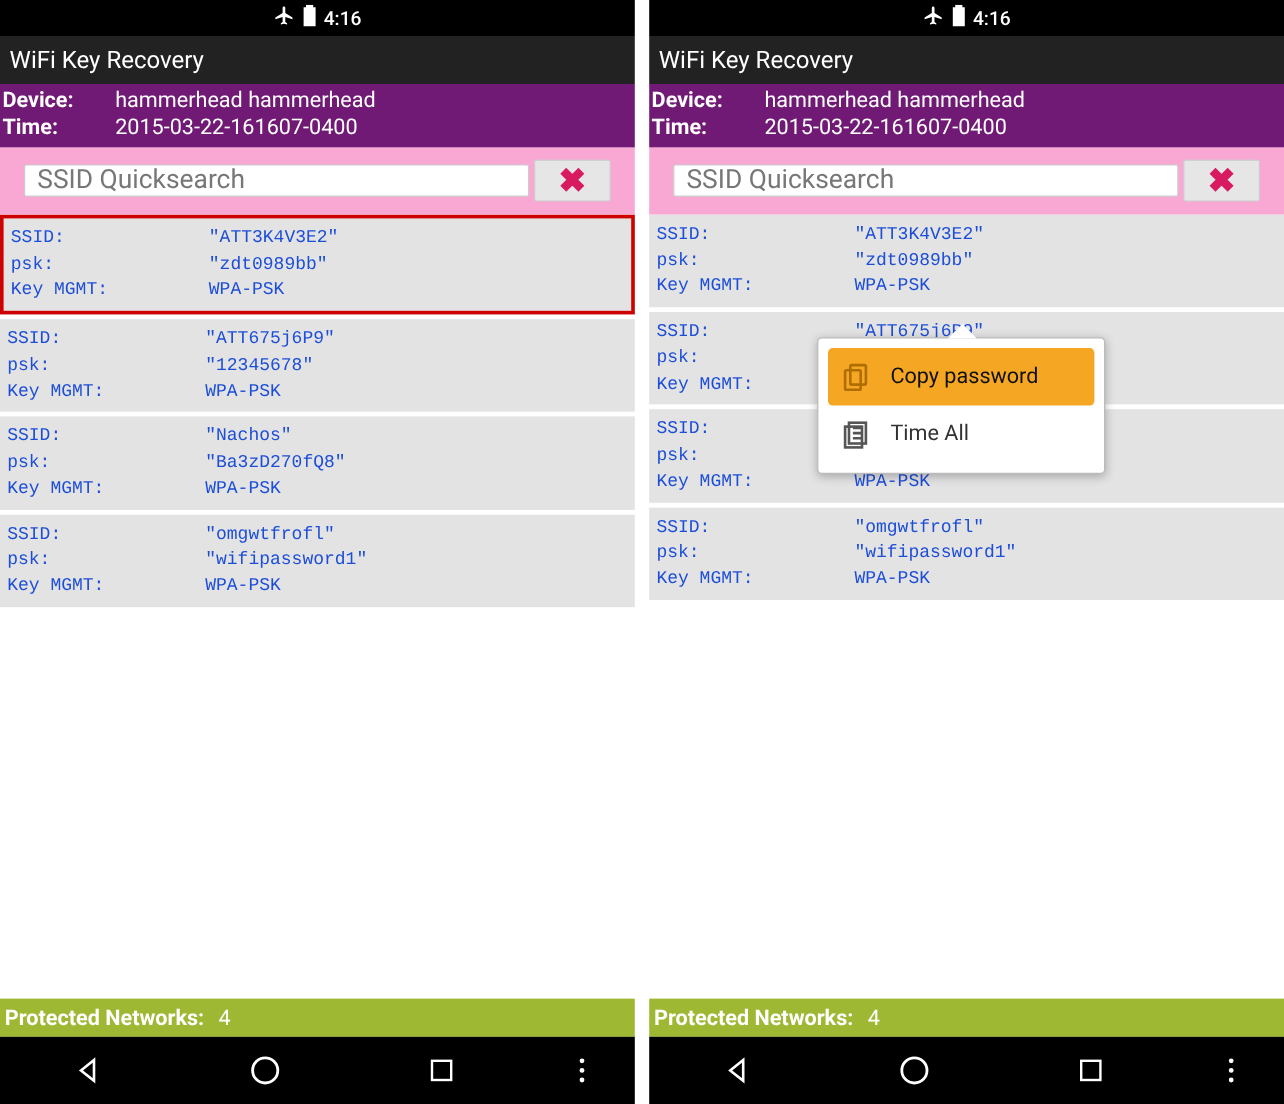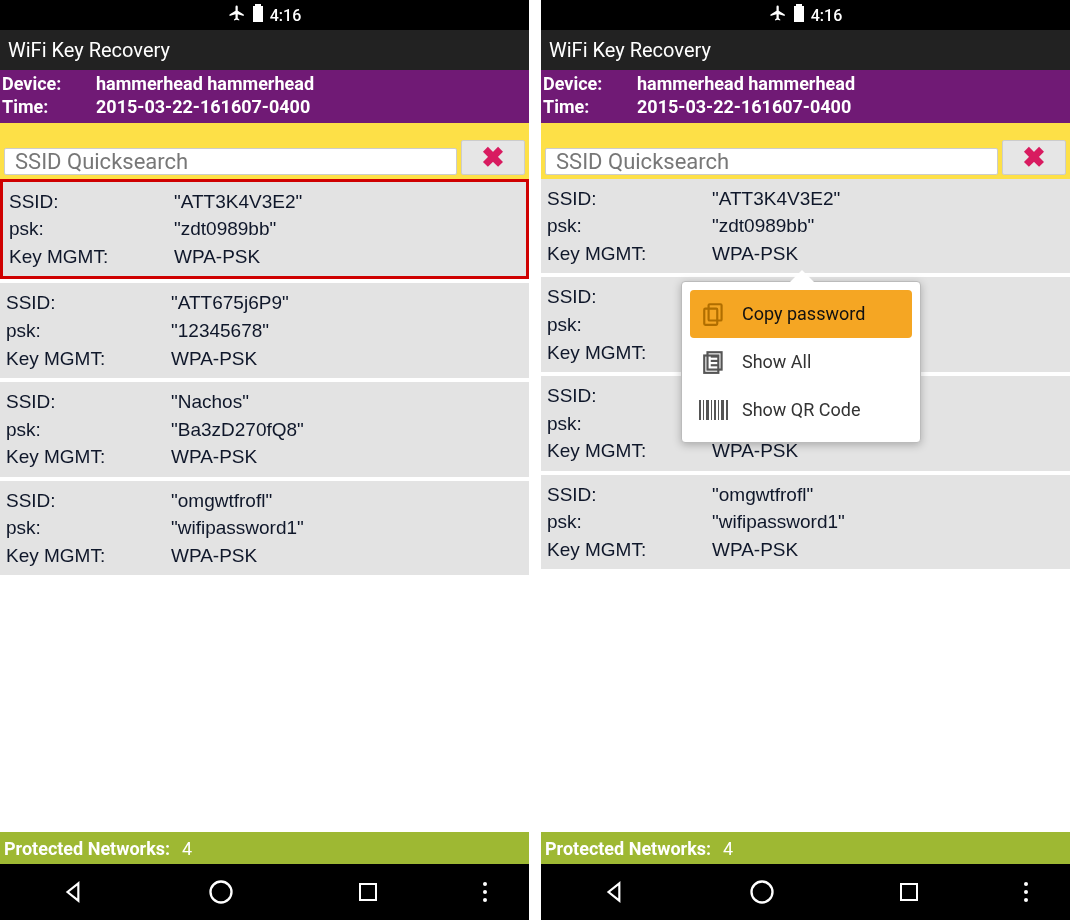--- a/index.html
+++ b/index.html
@@ -45,27 +45,27 @@
   .titlebar span { font-weight: 400; }
   .infobar {
     background: #701a75;
     color: #fff;
     padding: 2px 6px 4px 2px;
     font-size: 18px;
     line-height: 1.3;
   }
   .infobar .row { display: flex; }
   .infobar .lbl { font-weight: bold; width: 94px; }
-  .infobar .val { font-weight: 700; }
+  .infobar .val { font-weight: 400; }
   .searchrow {
     display: flex;
-    padding: 4px;
+    padding: 20px;
     gap: 4px;
-    align-items: flex-end;
-    background: #fde047;
+    align-items: center;
+    background: #f9a8d4;
     height: 56px;
   }
   .searchinput {
     flex: 1;
     border: 1px solid #ccc;
     border-radius: 2px;
     font-size: 22px;
     color: #888;
     padding: 0 10px;
     background: #fff;
@@ -89,24 +89,24 @@
     flex: 1;
     background: #fff;
     display: flex;
     flex-direction: column;
     gap: 4px;
     position: relative;
   }
   .card {
     background: #e3e3e3;
     padding: 6px 6px;
-    font-family: Liberation Sans, sans-serif;
-    font-size: 19px;
+    font-family: Liberation Mono, monospace;
+    font-size: 15px;
     line-height: 1.45;
-    color: #0f172a;
+    color: #1d4ed8;
     position: relative;
   }
   .card.highlight { border: 3px solid #cf0000; }
   .card .line { display: flex; }
   .card .k { width: 165px; }
   .card .v { }
   .footer {
     background: #9eb833;
     color: #fff;
     height: 30px;
@@ -409,36 +409,21 @@
       <div class="popitem">
         <span class="popicon">
           <svg width="26" height="26" viewBox="0 0 24 24">
               <rect x="6" y="3" width="13" height="16" fill="none" stroke="#555" stroke-width="2"></rect>
               <line x1="9" y1="7" x2="16" y2="7" stroke="#555" stroke-width="2"></line>
               <line x1="9" y1="11" x2="16" y2="11" stroke="#555" stroke-width="2"></line>
               <line x1="9" y1="15" x2="16" y2="15" stroke="#555" stroke-width="2"></line>
               <rect x="3" y="6" width="13" height="16" fill="none" stroke="#555" stroke-width="2"></rect>
             </svg>
         </span>
-        <span>Show All</span>
-      </div>
-      <div class="popitem">
-        <span class="popicon">
-          <svg width="30" height="20" viewBox="0 0 30 20">
-            <rect x="0" y="0" width="2" height="20" fill="#555"></rect>
-              <rect x="4" y="0" width="1" height="20" fill="#555"></rect>
-              <rect x="7" y="0" width="3" height="20" fill="#555"></rect>
-              <rect x="12" y="0" width="1" height="20" fill="#555"></rect>
-              <rect x="15" y="0" width="2" height="20" fill="#555"></rect>
-              <rect x="19" y="0" width="1" height="20" fill="#555"></rect>
-              <rect x="22" y="0" width="3" height="20" fill="#555"></rect>
-              <rect x="27" y="0" width="2" height="20" fill="#555"></rect>
-          </svg>
-        </span>
-        <span>Show QR Code</span>
+        <span>Time All</span>
       </div>
     </div>
   </div>
 
   <div class="footer">
     <span class="flbl">Protected Networks:</span>
     <span>4</span>
   </div>
 
   <div class="navbar">

